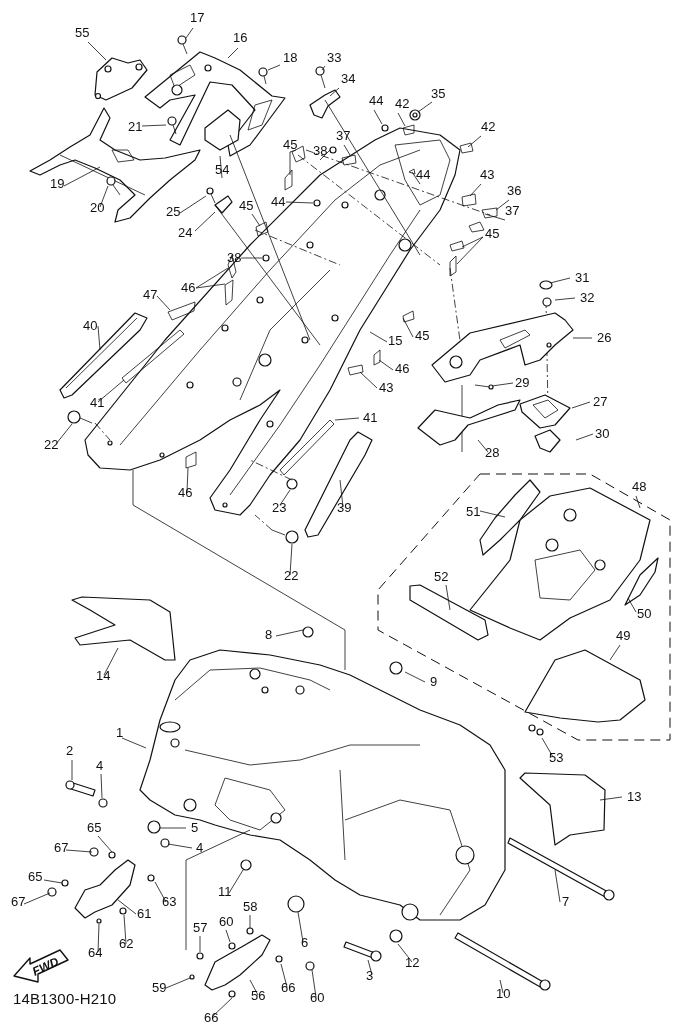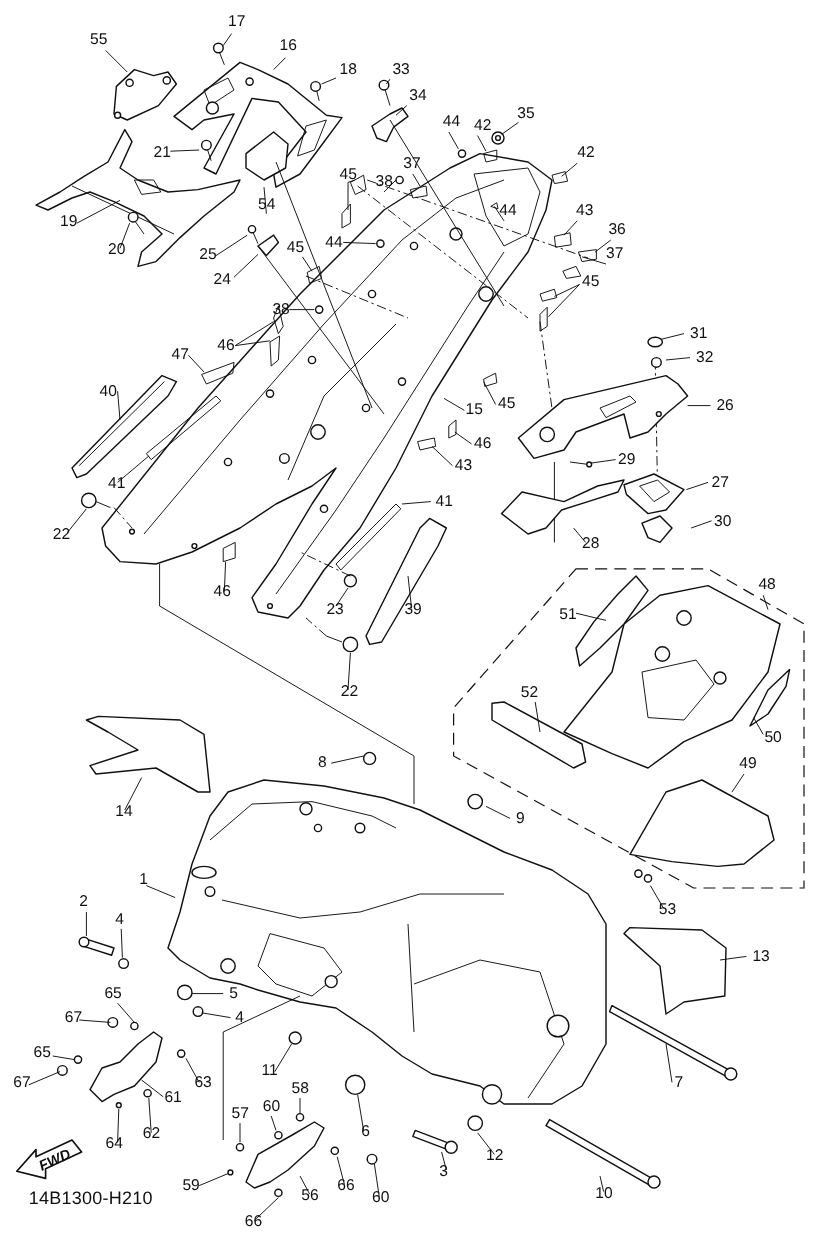--- a/index.html
+++ b/index.html
@@ -5,21 +5,21 @@
   html, body { margin: 0; padding: 0; background: #ffffff; }
   body { width: 684px; height: 1035px; position: relative; overflow: hidden;
          font-family: "Liberation Sans", sans-serif; color: #111; }
   #diagram { position: absolute; left: 0; top: 0; width: 684px; height: 1035px; }
   .callout { font-family: "Liberation Sans", sans-serif; font-size: 13px; fill: #111; }
   .part { fill: #fff; stroke: #111; stroke-width: 1.2; stroke-linejoin: round; }
   .thin { fill: none; stroke: #111; stroke-width: 0.8; }
   .dash { fill: none; stroke: #111; stroke-width: 0.8; stroke-dasharray: 8 3 2 3; }
   .dash2 { fill: none; stroke: #111; stroke-width: 1; stroke-dasharray: 10 6; }
   .hole { fill: #fff; stroke: #111; stroke-width: 1.2; }
-  .caption { position: absolute; left: 24px; top: 990px; font-size: 15px; letter-spacing: 0.2px; }
+  .caption { position: absolute; left: 13px; top: 990px; font-size: 15px; letter-spacing: 0.2px; }
   .fwd { position: absolute; left: 10px; top: 940px; }
 </style>
 </head>
 <body>
 
 <svg id="diagram" viewBox="0 0 684 1035" xmlns="http://www.w3.org/2000/svg">
 
   <g>
     <path class="part" d="M97 72 L112 58 L128 63 L140 60 L147 70 L132 88 L106 100 L95 95 Z"></path>
     <circle class="hole" cx="108" cy="69" r="3"></circle>

